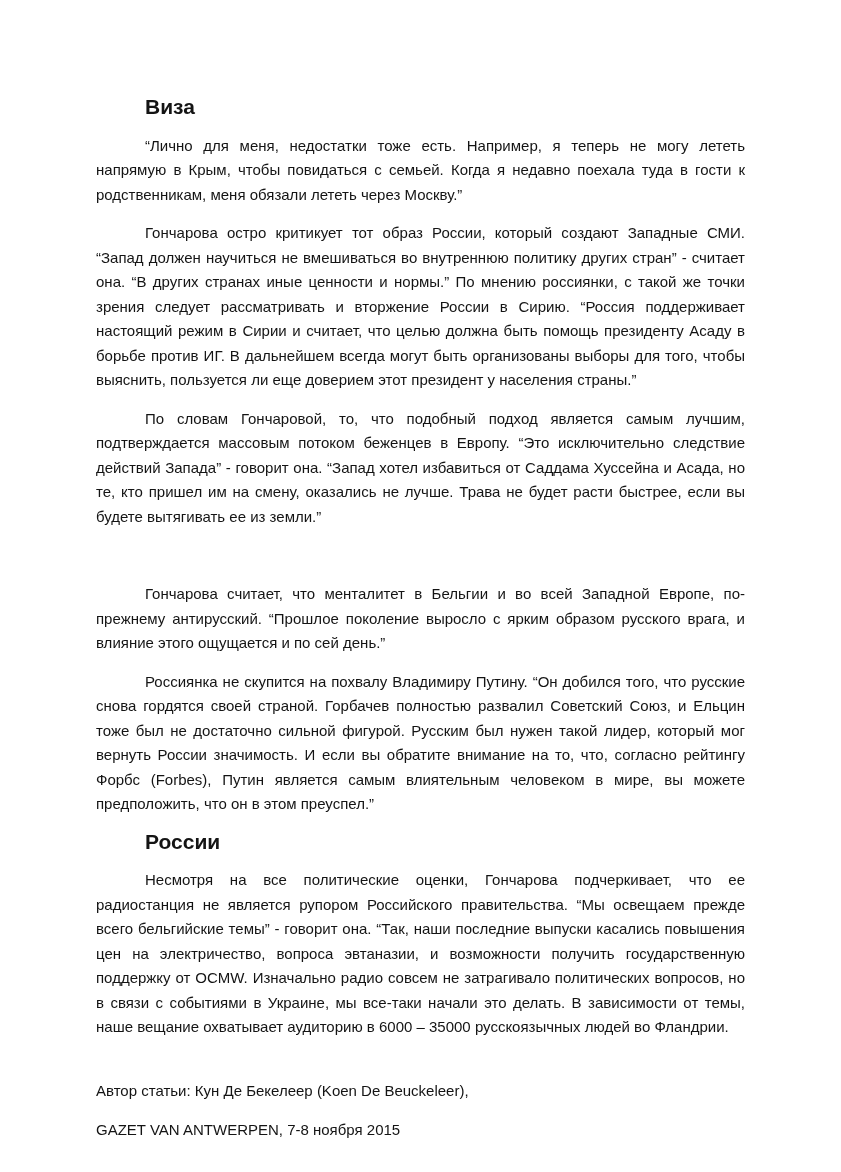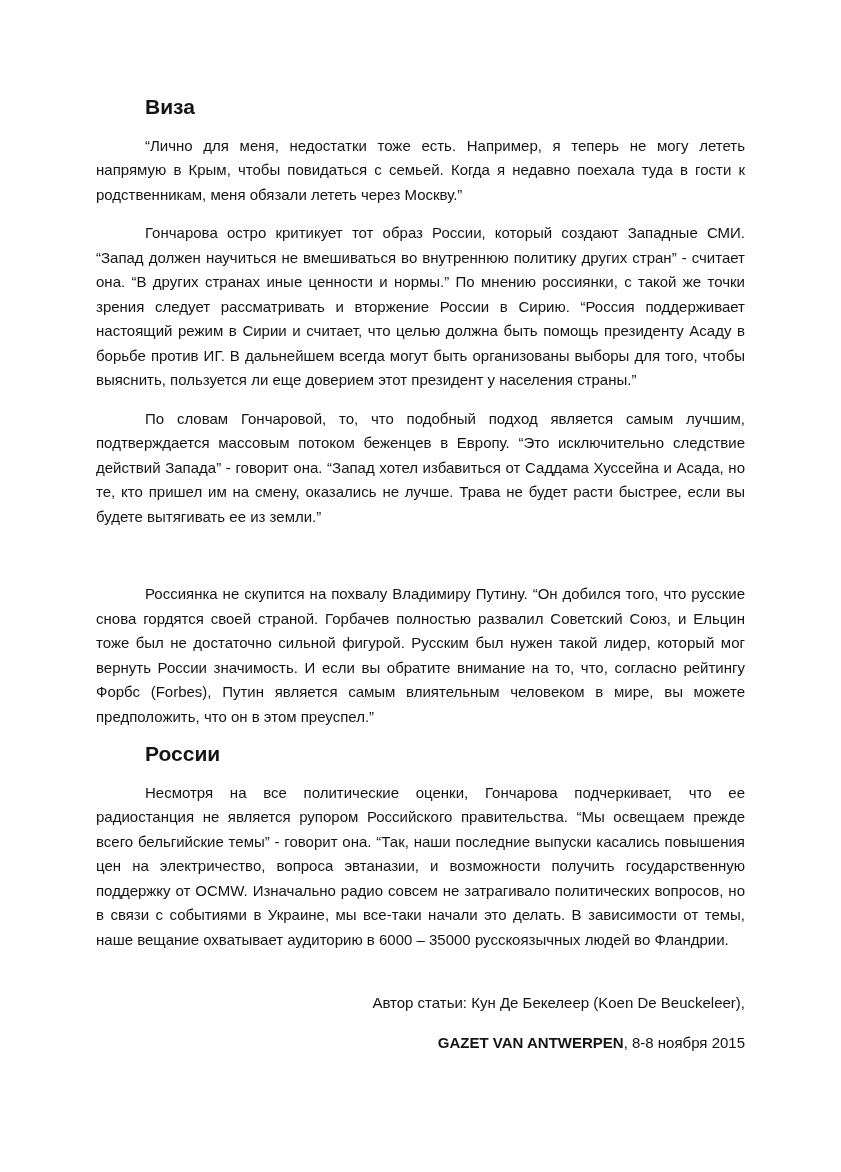--- a/index.html
+++ b/index.html
@@ -28,48 +28,49 @@
   .para {
     margin: 14px 0 13px 0;
     text-align: justify;
     text-indent: 49px;
   }
   .spacer {
     height: 26px;
   }
   .footer-line {
     margin: 0 0 15px 0;
-    text-align: right;
+    text-align: left;
     text-indent: 0;
   }
   .bold {
-    font-weight: bold;
+    font-weight: normal;
   }
 </style>
 </head>
 <body>
 
 <div class="page">
 
   <h2 class="heading">Виза</h2>
 
   <p class="para">“Лично для меня, недостатки тоже есть. Например, я теперь не могу лететь напрямую в Крым, чтобы повидаться с семьей. Когда я недавно поехала туда в гости к родственникам, меня обязали лететь через Москву.”</p>
 
   <p class="para">Гончарова остро критикует тот образ России, который создают Западные СМИ. “Запад должен научиться не вмешиваться во внутреннюю политику других стран” - считает она. “В других странах иные ценности и нормы.” По мнению россиянки, с такой же точки зрения следует рассматривать и вторжение России в Сирию. “Россия поддерживает настоящий режим в Сирии и считает, что целью должна быть помощь президенту Асаду в борьбе против ИГ. В дальнейшем всегда могут быть организованы выборы для того, чтобы выяснить, пользуется ли еще доверием этот президент у населения страны.”</p>
 
   <p class="para">По словам Гончаровой, то, что подобный подход является самым лучшим, подтверждается массовым потоком беженцев в Европу. “Это исключительно следствие действий Запада” - говорит она. “Запад хотел избавиться от Саддама Хуссейна и Асада, но те, кто пришел им на смену, оказались не лучше. Трава не будет расти быстрее, если вы будете вытягивать ее из земли.”</p>
 
   <div class="spacer"></div>
 
+  <p class="para">Гончарова считает, что менталитет в Бельгии и во всей Западной Европе, по-прежнему антирусский. “Прошлое поколение выросло с ярким образом русского врага, и влияние этого ощущается и по сей день.”</p>
 
   <p class="para">Россиянка не скупится на похвалу Владимиру Путину. “Он добился того, что русские снова гордятся своей страной. Горбачев полностью развалил Советский Союз, и Ельцин тоже был не достаточно сильной фигурой. Русским был нужен такой лидер, который мог вернуть России значимость. И если вы обратите внимание на то, что, согласно рейтингу Форбс (Forbes), Путин является самым влиятельным человеком в мире, вы можете предположить, что он в этом преуспел.”</p>
 
   <h2 class="heading">России</h2>
 
   <p class="para">Несмотря на все политические оценки, Гончарова подчеркивает, что ее радиостанция не является рупором Российского правительства. “Мы освещаем прежде всего бельгийские темы” - говорит она. “Так, наши последние выпуски касались повышения цен на электричество, вопроса эвтаназии, и возможности получить государственную поддержку от OCMW. Изначально радио совсем не затрагивало политических вопросов, но в связи с событиями в Украине, мы все-таки начали это делать. В зависимости от темы, наше вещание охватывает аудиторию в 6000 – 35000 русскоязычных людей во Фландрии.</p>
 
   <div class="spacer"></div>
 
   <p class="footer-line">Автор статьи: Кун Де Бекелеер (Koen De Beuckeleer),</p>
 
-  <p class="footer-line"><span class="bold">GAZET VAN ANTWERPEN</span><span>, 8-8 ноября 2015</span></p>
+  <p class="footer-line"><span class="bold">GAZET VAN ANTWERPEN</span><span>, 7-8 ноября 2015</span></p>
 
 </div>
 
 </body></html>

